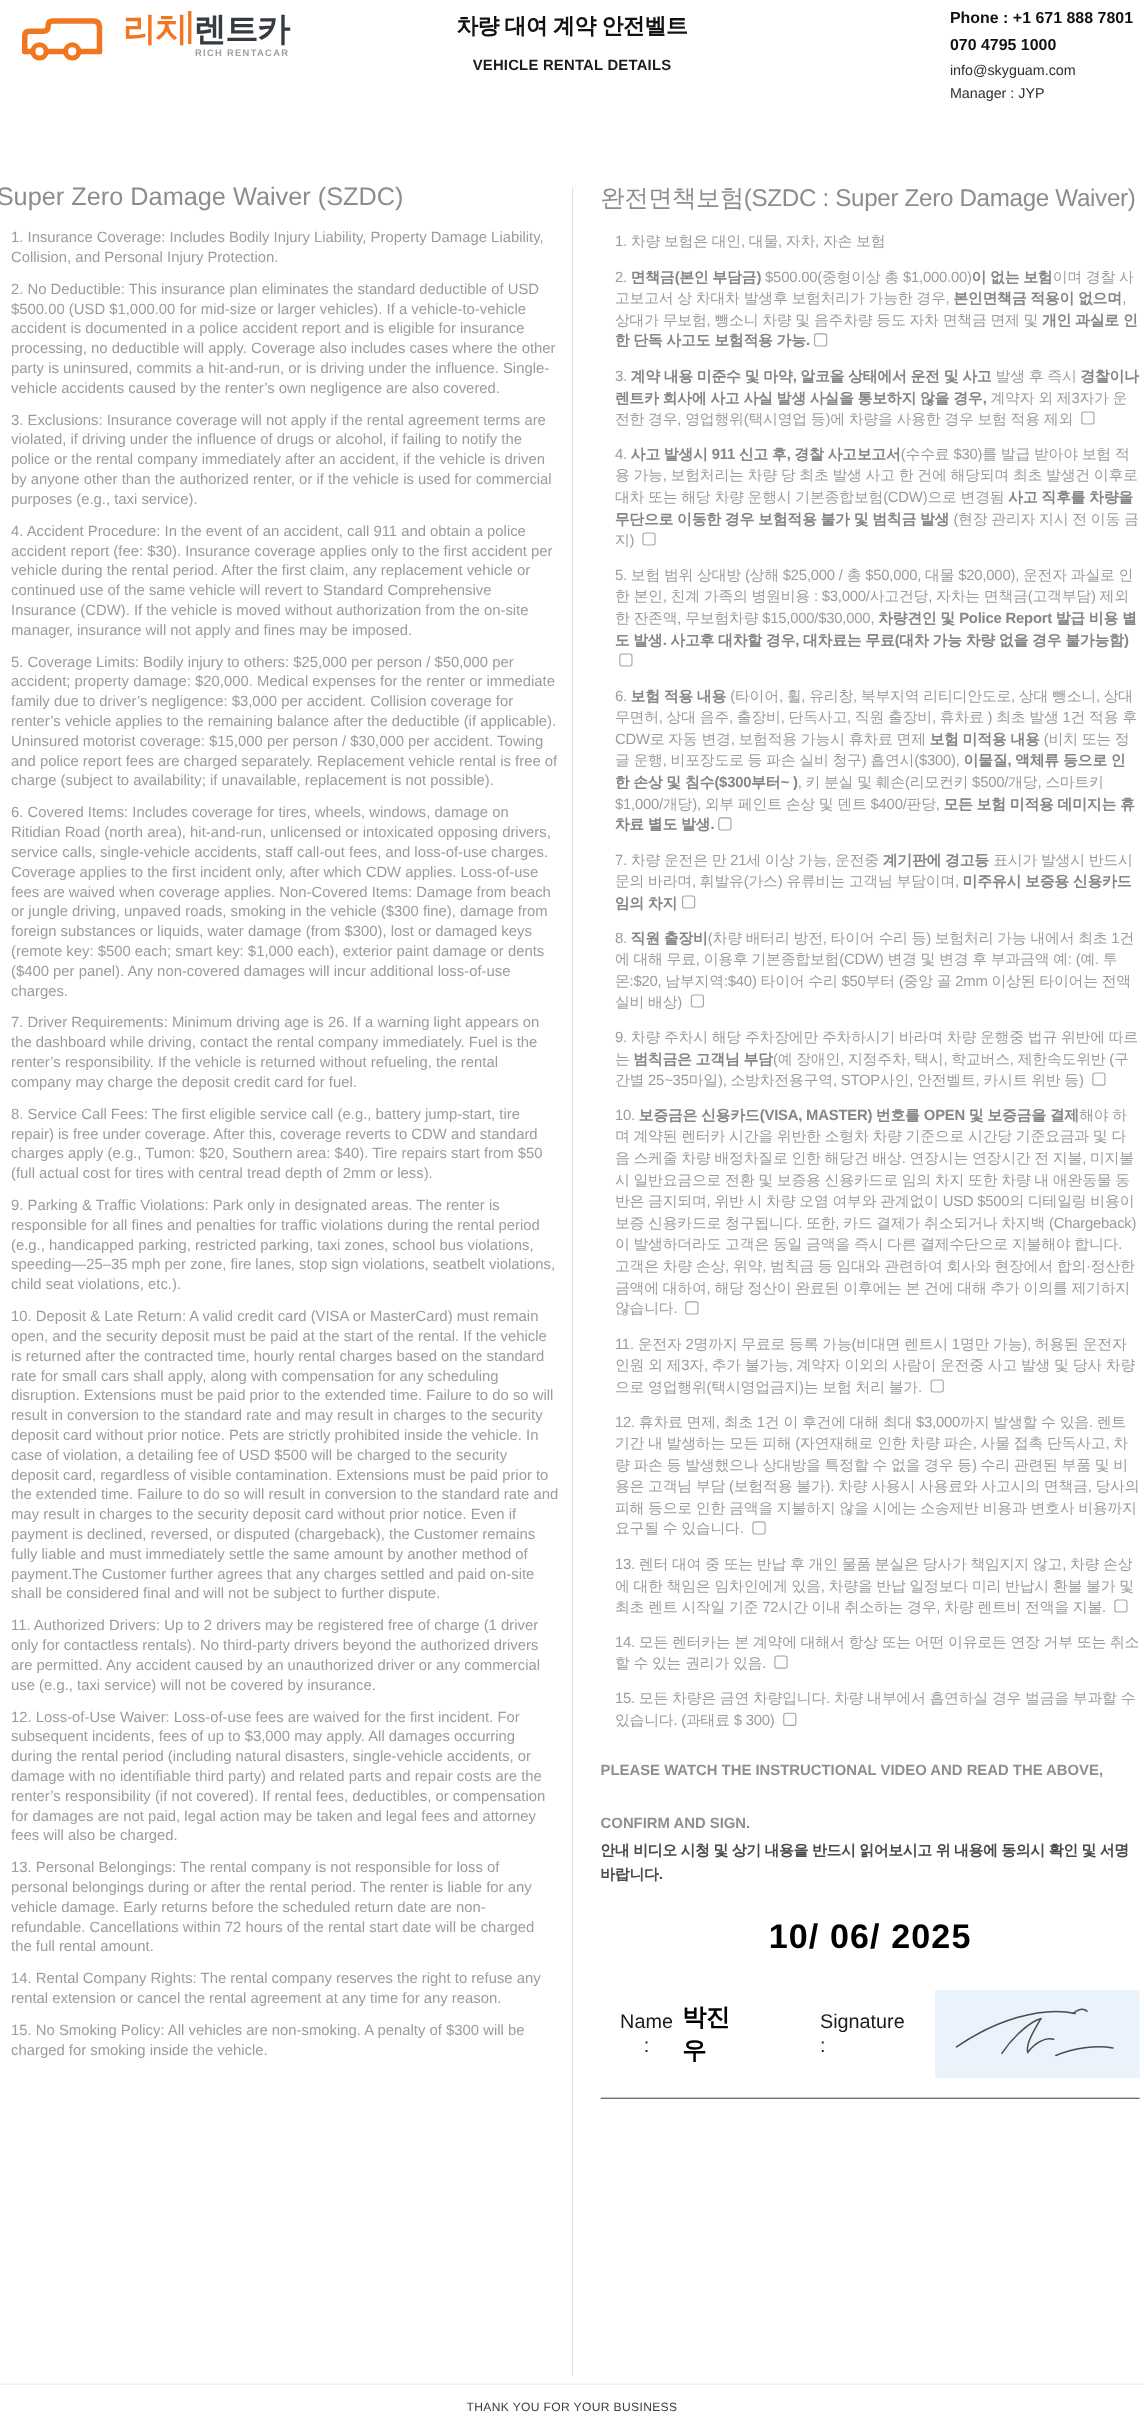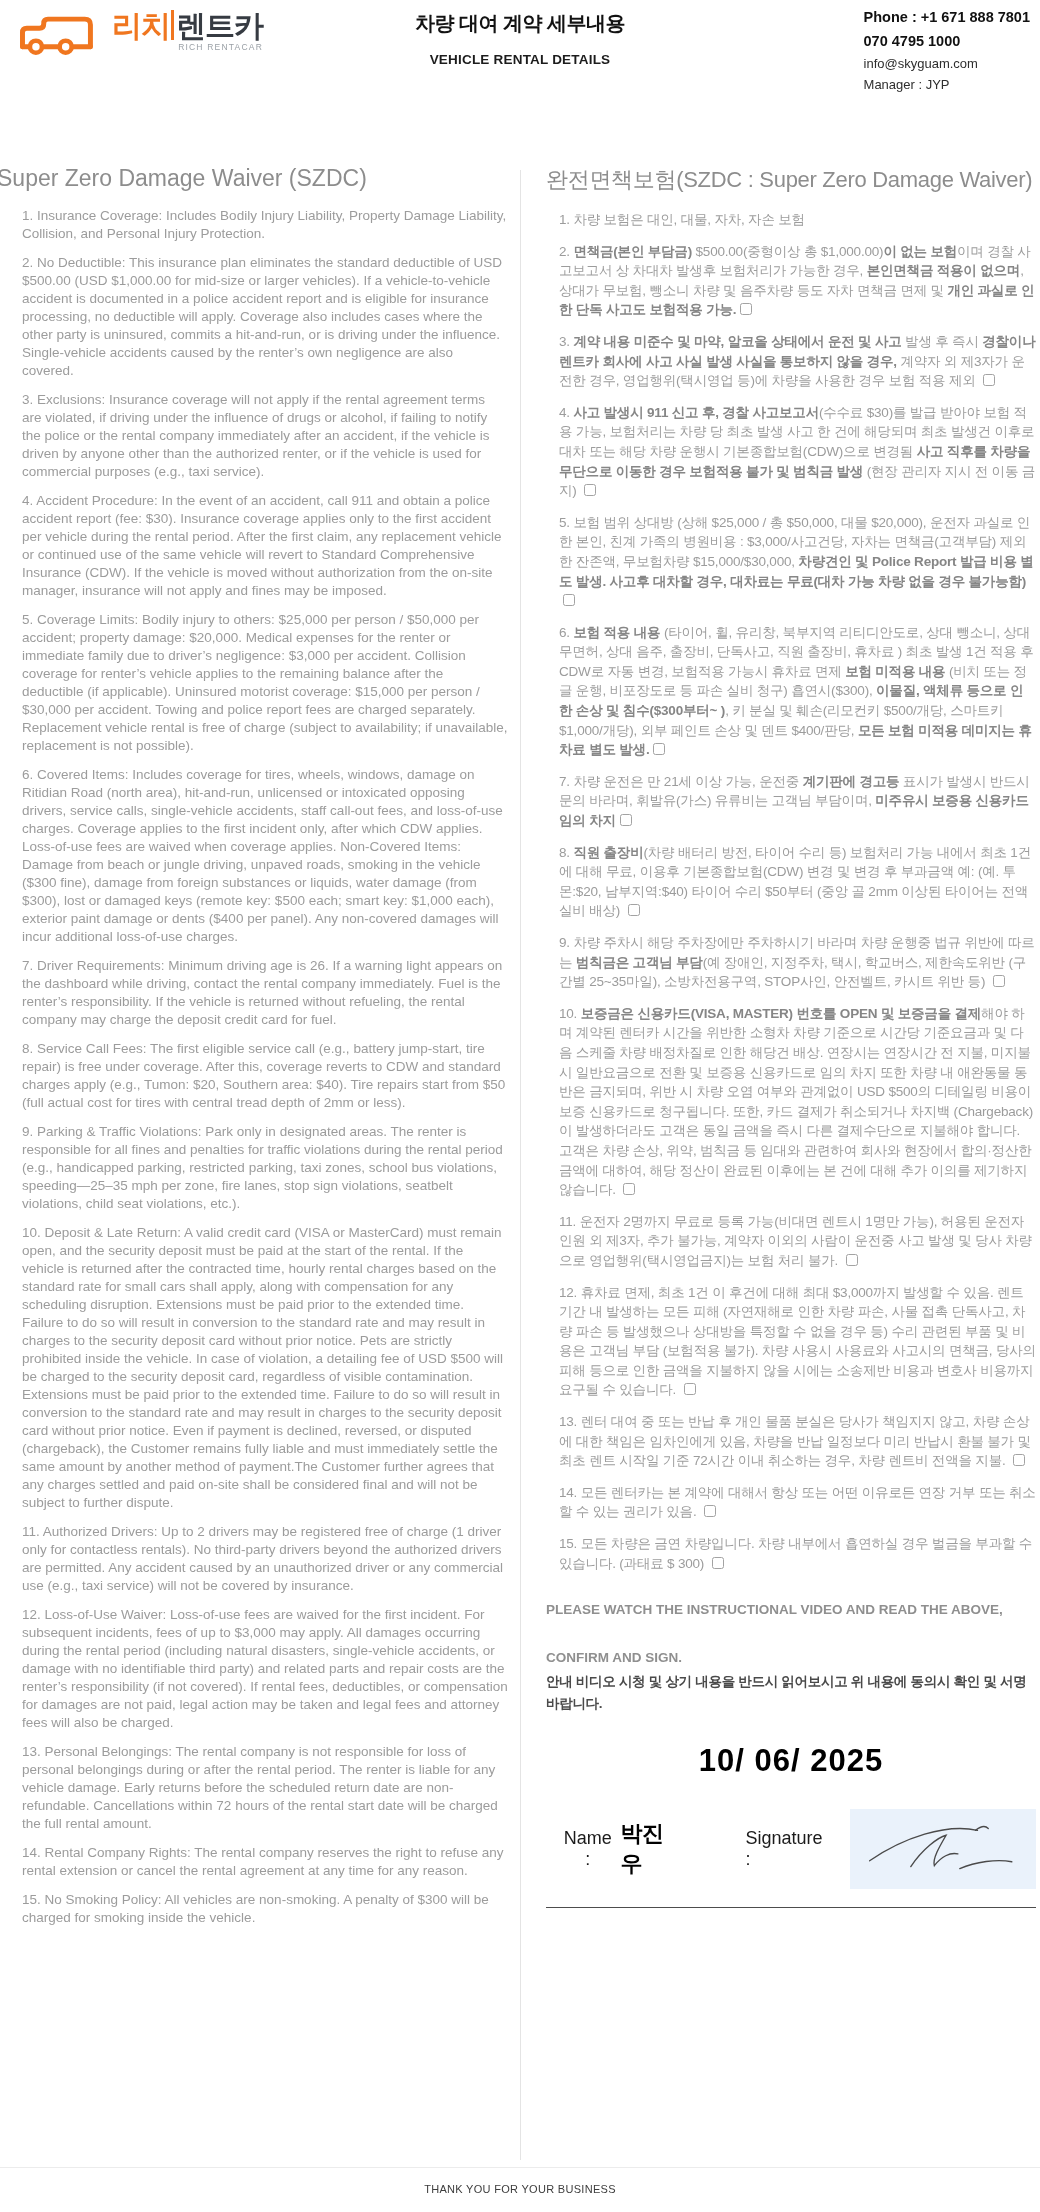--- a/index.html
+++ b/index.html
@@ -8,35 +8,35 @@
   .page { position:relative; width:1040px; height:2212px; background:#fff; overflow:hidden; }
 
   
   .header { position:absolute; top:0; left:0; width:100%; height:100px; }
   .logo { position:absolute; left:14px; top:8px; display:flex; align-items:flex-start; }
   .logo-icon { width:92px; height:52px; margin-right:6px; }
   .logo-text { position:relative; top:2px; line-height:1; white-space:nowrap; }
   .logo-kr1 { font-size:30px; font-weight:700; color:#f0761f; letter-spacing:-1px; }
   .logo-bar { display:inline-block; width:3px; height:30px; background:#f0761f; vertical-align:-4px; margin:0 2px 0 1px; }
   .logo-kr2 { font-size:30px; font-weight:700; color:#363b42; letter-spacing:-1px; }
-  .logo-sub { font-size:8.5px; color:#9aa0a6; letter-spacing:1.2px; text-align:right; margin-top:2px; font-weight:400; }
+  .logo-sub { font-size:8.5px; color:#9aa0a6; letter-spacing:1.2px; text-align:right; margin-top:2px; font-weight:700; }
   .header-center { position:absolute; left:50%; transform:translateX(-50%); top:10px; text-align:center; }
   .title-ko { font-size:20px; font-weight:700; color:#121212; letter-spacing:-0.5px; }
   .title-en { font-size:13.5px; font-weight:700; color:#1c1c1c; margin-top:15px; letter-spacing:0.2px; }
   .contact { position:absolute; right:10px; top:6px; }
   .contact .c-bold { font-size:14.5px; font-weight:700; color:#111; line-height:1.65; }
   .contact .c-reg { font-size:13px; color:#2e2e2e; line-height:1.6; }
 
   
   .divider-v { position:absolute; left:520px; top:170px; width:1px; height:1990px; background:#e4e4e4; }
   .col-left { position:absolute; left:10px; top:165px; width:498px; }
   .col-right { position:absolute; left:546px; top:165px; width:490px; }
   .en-title { font-size:23px; font-weight:500; color:#8d8d8d; margin:0 0 15px -13px; white-space:nowrap; }
   .ko-title { font-size:22px; font-weight:500; color:#8d8d8d; margin:0 0 15px 0; white-space:nowrap; letter-spacing:-0.3px; }
-  .term { font-size:13.5px; line-height:18px; color:#9c9c9c; margin:0 0 11px 12px; }
+  .term { font-size:13.5px; line-height:18px; color:#9c9c9c; margin:0 0 11px 0; }
   .term.ko { font-size:13.5px; line-height:19.6px; margin:0 0 12px 0; padding-left:13px; letter-spacing:-0.2px; }
   .term.ko strong { color:#868686; font-weight:700; }
   .checkbox { display:inline-block; width:12px; height:12px; border:1.6px solid #a3a3a3; border-radius:2.5px; margin-left:4px; vertical-align:-1px; }
 
   
   .notice-en { font-size:13.5px; font-weight:700; color:#8f8f8f; line-height:1.6; margin-top:26px; }
   .notice-ko { font-size:13.5px; font-weight:700; color:#4a4a4a; line-height:1.6; margin-top:3px; letter-spacing:-0.3px; }
   .date-line { text-align:center; font-size:31px; font-weight:700; color:#000; margin:28px 0 30px 0; letter-spacing:1px; }
   .sig-row { display:flex; align-items:center; padding-left:13px; }
   .name-label { font-size:18px; color:#1b1b1b;text-align:center; }
@@ -66,21 +66,21 @@
         </g>
         <circle cx="31" cy="50" r="8.5" fill="none" stroke="#f0761f" stroke-width="6.5"></circle>
         <circle cx="73" cy="50" r="8.5" fill="none" stroke="#f0761f" stroke-width="6.5"></circle>
       </svg>
       <div class="logo-text">
         <span class="logo-kr1">리치</span><span class="logo-bar"></span><span class="logo-kr2">렌트카</span>
         <div class="logo-sub">RICH RENTACAR</div>
       </div>
     </div>
     <div class="header-center">
-      <div class="title-ko">차량 대여 계약 세부내용</div>
+      <div class="title-ko">차량 대여 계약 안전벨트</div>
       <div class="title-en">VEHICLE RENTAL DETAILS</div>
     </div>
     <div class="contact">
       <div class="c-bold">Phone : +1 671 888 7801</div>
       <div class="c-bold">070 4795 1000</div>
       <div class="c-reg">info@skyguam.com</div>
       <div class="c-reg">Manager : JYP</div>
     </div>
   </div>
 

